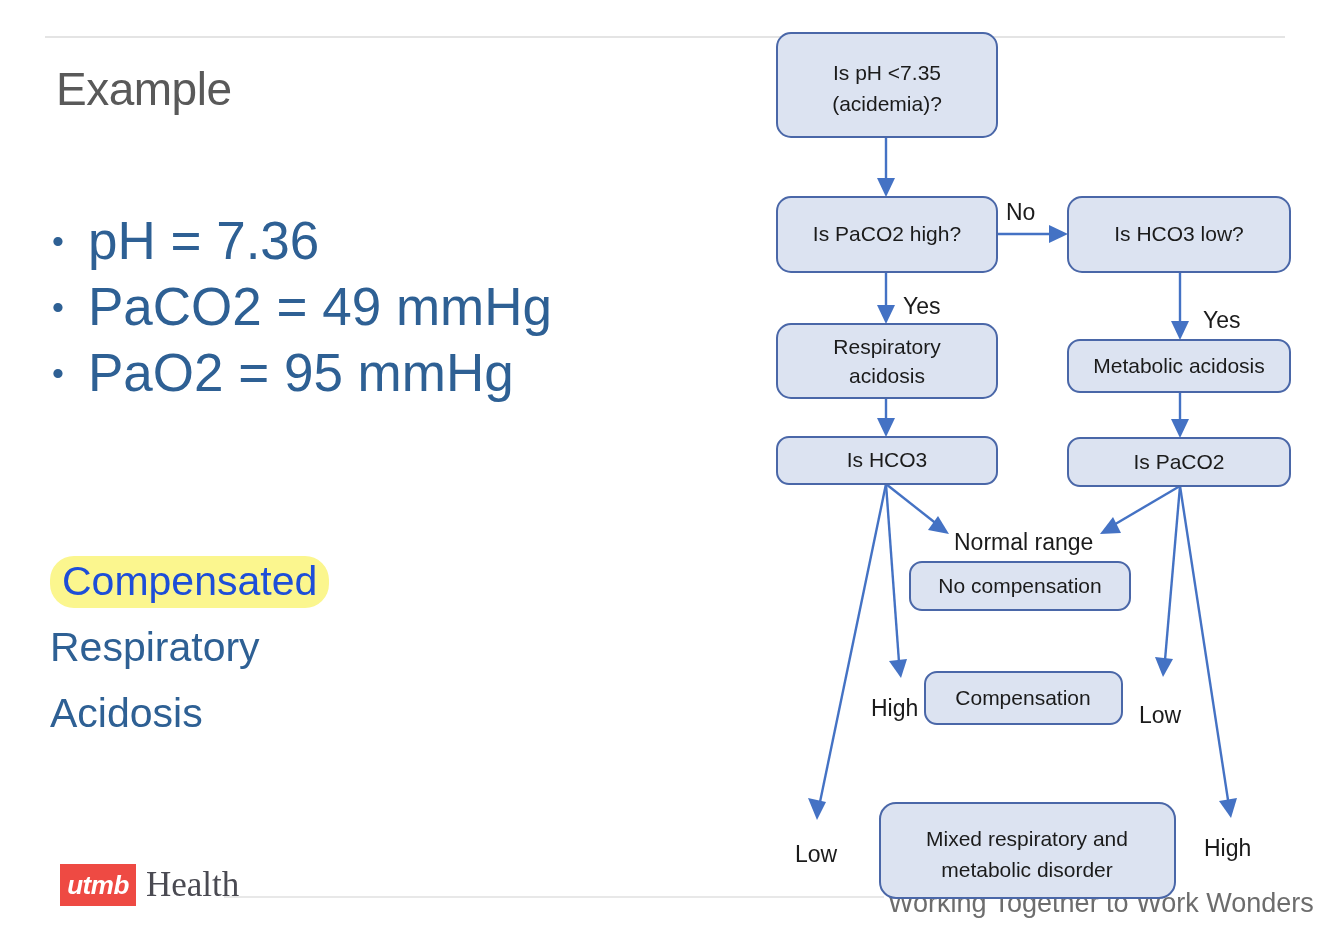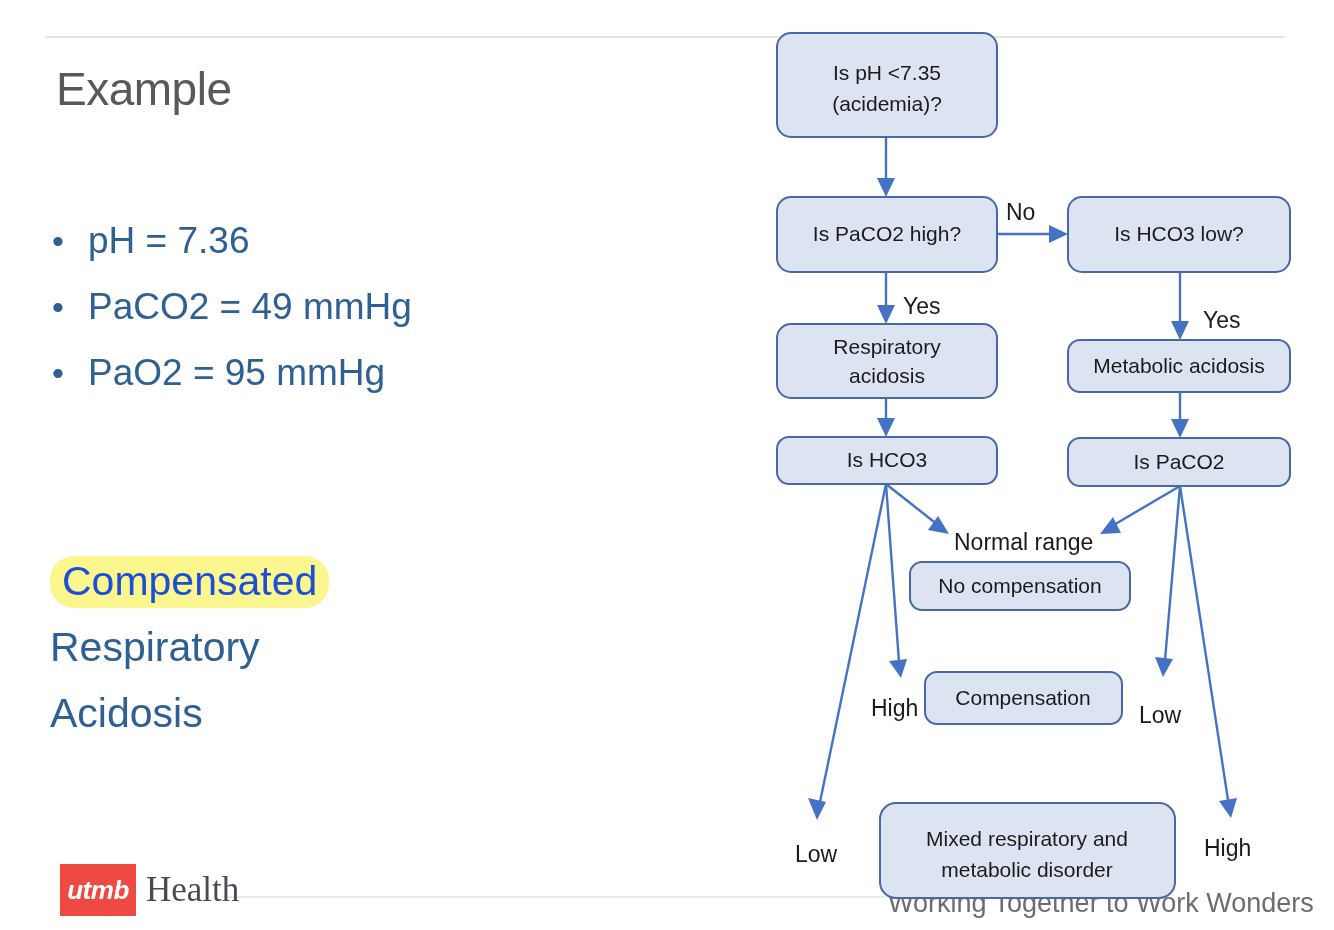--- a/index.html
+++ b/index.html
@@ -51,21 +51,21 @@
     left: 44px;
     top: 208px;
     width: 640px;
     margin: 0;
     padding: 0;
     list-style: none;
   }
   .bullets li {
     position: relative;
     padding-left: 44px;
-    font-size: 37px;
+    font-size: 53px;
     line-height: 66px;
     color: #2e6094;
     white-space: nowrap;
   }
   .bullets li::before {
     content: "\2022";
     position: absolute;
     left: 8px;
     top: 0;
     font-size: 34px;
@@ -100,21 +100,21 @@
   
   .logo {
     position: absolute;
     left: 60px;
     top: 864px;
     display: flex;
     align-items: center;
   }
   .logo-mark {
     width: 76px;
-    height: 52px;
+    height: 42px;
     background: #ee4a43;
     display: flex;
     align-items: center;
     justify-content: center;
   }
   .logo-mark span {
     color: #ffffff;
     font-style: italic;
     font-weight: bold;
     font-size: 26px;

